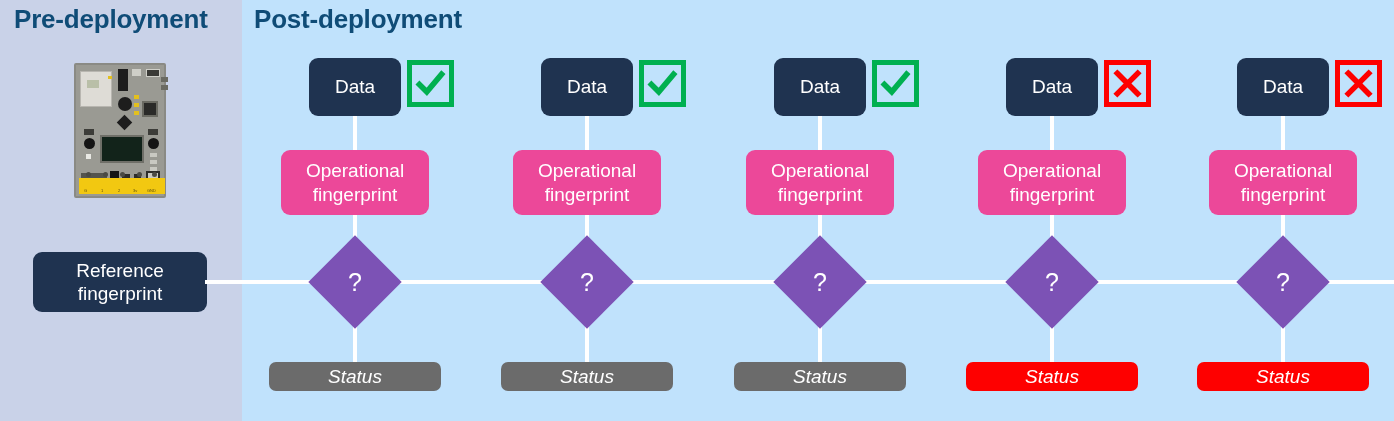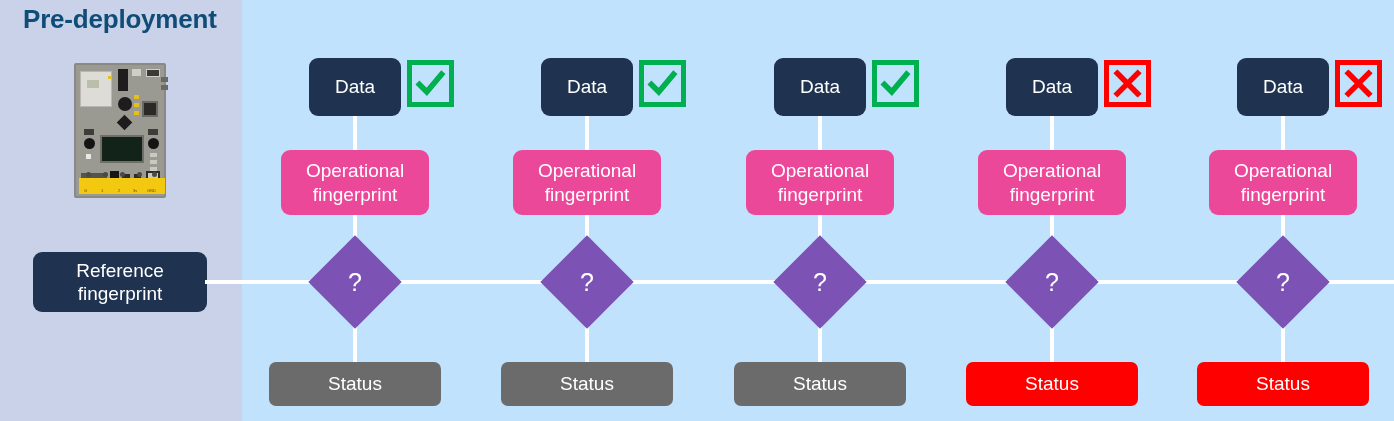--- a/index.html
+++ b/index.html
@@ -33,21 +33,20 @@
     background: #c0e2fc;
   }
   .panel-title {
     position: absolute;
     top: 4px;
     font-size: 26px;
     font-weight: bold;
     color: #0f4c77;
     white-space: nowrap;
     letter-spacing: -0.2px;
-    margin-left: 9px;
   }
   #title-pre  { left: 14px; }
   #title-post { left: 254px; }
 
   
   #device {
     position: absolute;
     left: 74px;
     top: 63px;
     width: 92px;
@@ -176,24 +175,25 @@
     width: 148px;
     height: 65px;
     top: 150px;
     background: #ec4899;
     border-radius: 9px;
     font-size: 19px;
     line-height: 24px;
   }
   .status-box {
     width: 172px;
-    height: 44px;
+    height: 29px;
     top: 362px;
     border-radius: 7px;
     font-size: 19px;
+    font-style: italic;
   }
   .status-ok   { background: #6b6b6b; }
   .status-fail { background: #fe0000; }
 
   .diamond {
     position: absolute;
     width: 66px;
     height: 66px;
     top: 249px;
     background: #7c52b5;
@@ -225,20 +225,21 @@
 </style>
 </head>
 <body>
 
 <div id="stage">
 
   <div class="panel" id="panel-pre"></div>
   <div class="panel" id="panel-post"></div>
 
   <div class="panel-title" id="title-pre">Pre-deployment</div>
+  <div class="panel-title" id="title-post">Post-deployment</div>
 
   <div id="device">
     <div class="dev" id="dev-wifi">
       <div class="dev" id="dev-wifi-ant"></div>
     </div>
     <div class="dev" id="dev-blackA">
       <div class="dev" id="dev-blackB"></div>
       <div class="dev" id="dev-blackC"></div>
     </div>
     <div class="dev" id="dev-silvA"></div>

